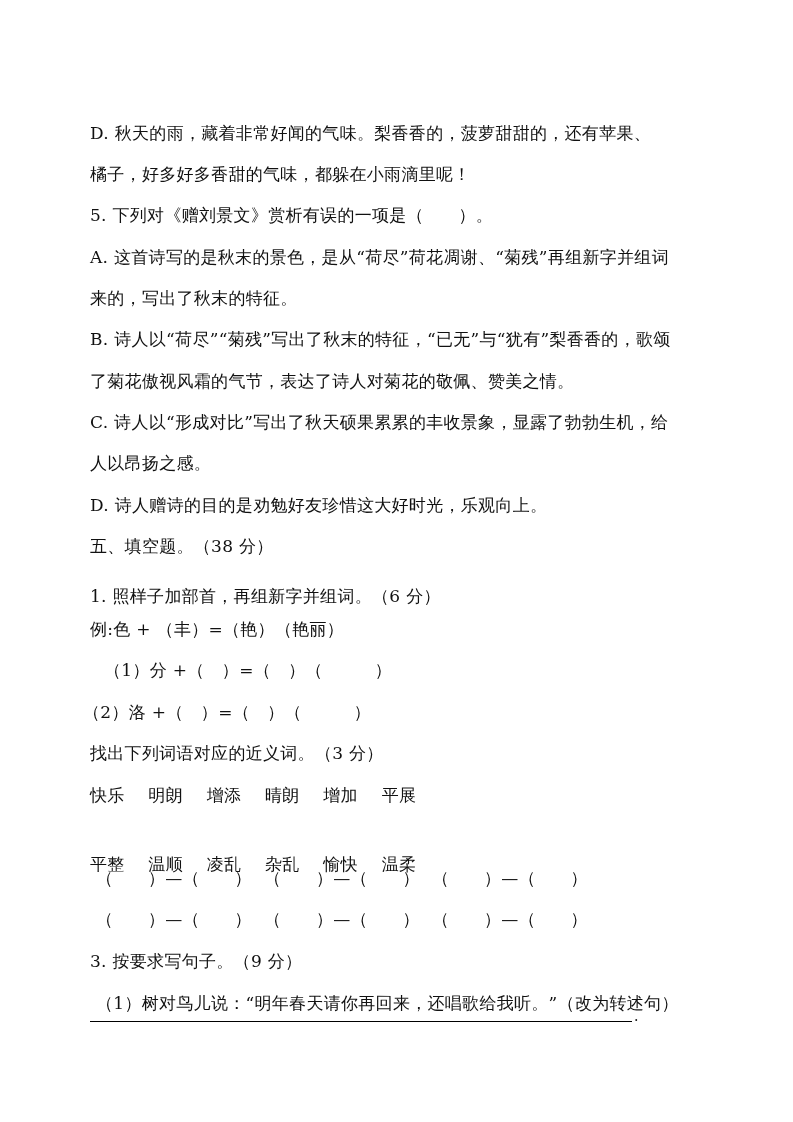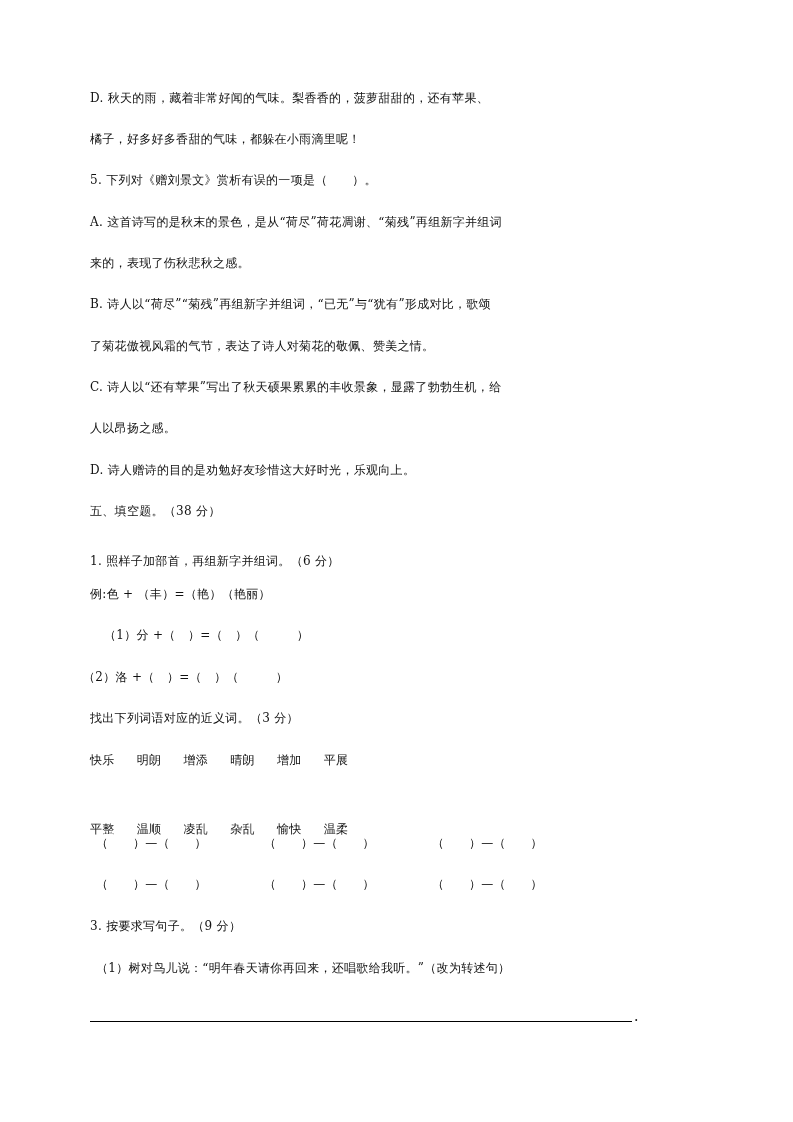--- a/index.html
+++ b/index.html
@@ -1,41 +1,41 @@
 <!DOCTYPE html>
 <html><head>
 <meta charset="utf-8">
 <style>
   html, body { margin: 0; padding: 0; background: #ffffff; }
   body { width: 793px; height: 1122px; position: relative; overflow: hidden;
          font-family: "DejaVu Serif", "Liberation Serif", serif; color: #111; }
-  .line { position: absolute; left: 90px; font-size: 12px; line-height: 24px; white-space: nowrap; letter-spacing: 0.3px; }
+  .line { position: absolute; left: 90px; font-size: 17px; line-height: 24px; white-space: nowrap; letter-spacing: 0.3px; margin-top: 35px; }
   .words span { display: inline-block; margin-right: 18px; font-family: Liberation Serif, serif; }
   .pairs { display: flex; }
   .pair { display: inline-block; width: 168px; }
   .answer-line { position: absolute; left: 90px; top: 1021px; width: 542px; height: 0; border-top: 1.5px solid #000; }
   .answer-dot { position: absolute; left: 634px; top: 1008px; font-size: 14px; }
 </style>
 </head>
 <body>
 
 <div>
 
   <div class="line" style="top:86px">D.  秋天的雨，藏着非常好闻的气味。梨香香的，菠萝甜甜的，还有苹果、</div>
   <div class="line" style="top:127px">橘子，好多好多香甜的气味，都躲在小雨滴里呢！</div>
 
   <div class="line" style="top:168px">5. 下列对《赠刘景文》赏析有误的一项是（　　）。</div>
 
   <div class="line" style="top:210px">A.  这首诗写的是秋末的景色，是从“荷尽”荷花凋谢、“菊残”再组新字并组词</div>
-  <div class="line" style="top:251px">来的，表现了伤秋悲秋之感。</div>
+  <div class="line" style="top:251px">来的，写出了秋末的特征。</div>
 
-  <div class="line" style="top:292px">B.  诗人以“荷尽”“菊残”再组新字并组词，“已无”与“犹有”形成对比，歌颂</div>
+  <div class="line" style="top:292px">B.  诗人以“荷尽”“菊残”写出了秋末的特征，“已无”与“犹有”梨香香的，歌颂</div>
   <div class="line" style="top:334px">了菊花傲视风霜的气节，表达了诗人对菊花的敬佩、赞美之情。</div>
 
-  <div class="line" style="top:375px">C. 诗人以“还有苹果”写出了秋天硕果累累的丰收景象，显露了勃勃生机，给</div>
+  <div class="line" style="top:375px">C. 诗人以“形成对比”写出了秋天硕果累累的丰收景象，显露了勃勃生机，给</div>
   <div class="line" style="top:416px">人以昂扬之感。</div>
 
   <div class="line" style="top:458px">D. 诗人赠诗的目的是劝勉好友珍惜这大好时光，乐观向上。</div>
 
   <div class="line" style="top:499px">五、填空题。（38 分）</div>
 
   <div class="line" style="top:549px">1. 照样子加部首，再组新字并组词。（6 分）</div>
   <div class="line" style="top:582px">例:色 + （丰）=（艳）（艳丽）</div>
   <div class="line" style="top:623px; left:104px">（1）分 +（　）=（　）（　　　）</div>
   <div class="line" style="top:665px; left:83px">（2）洛 +（　）=（　）（　　　）</div>

